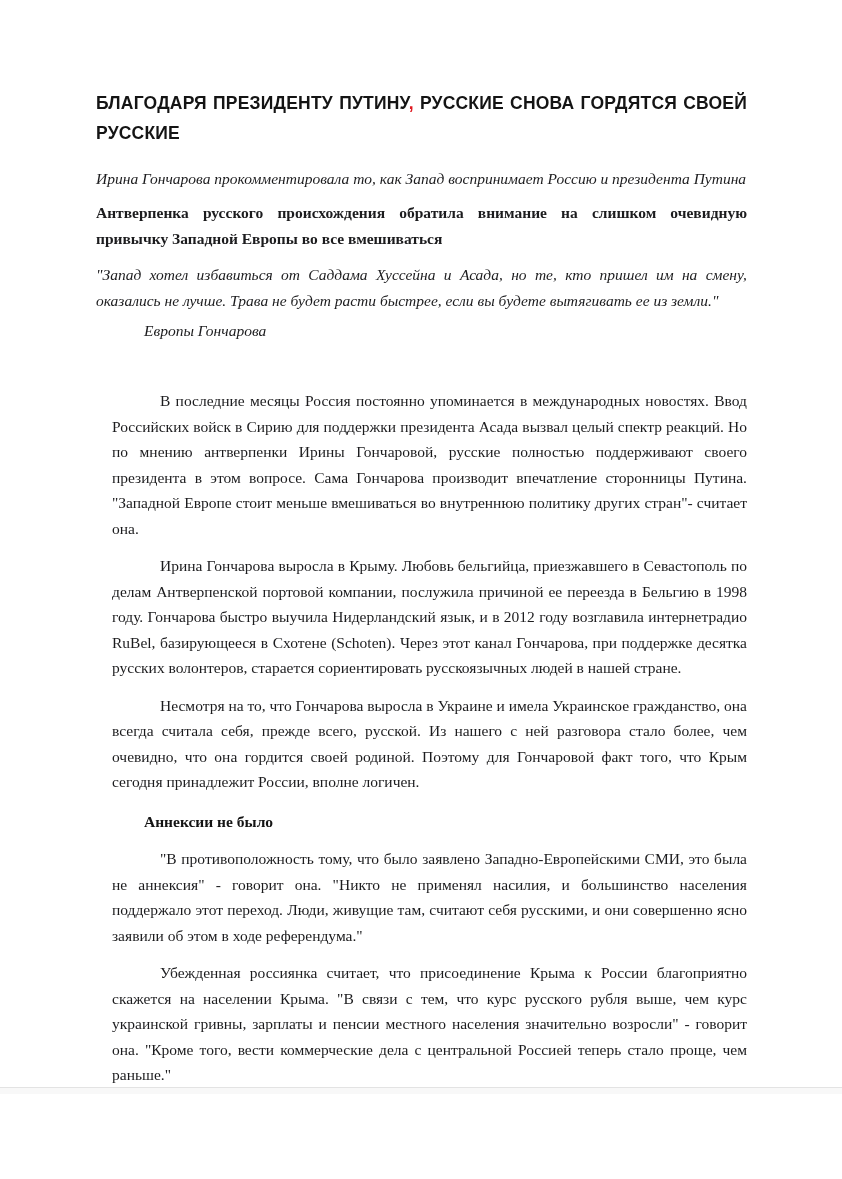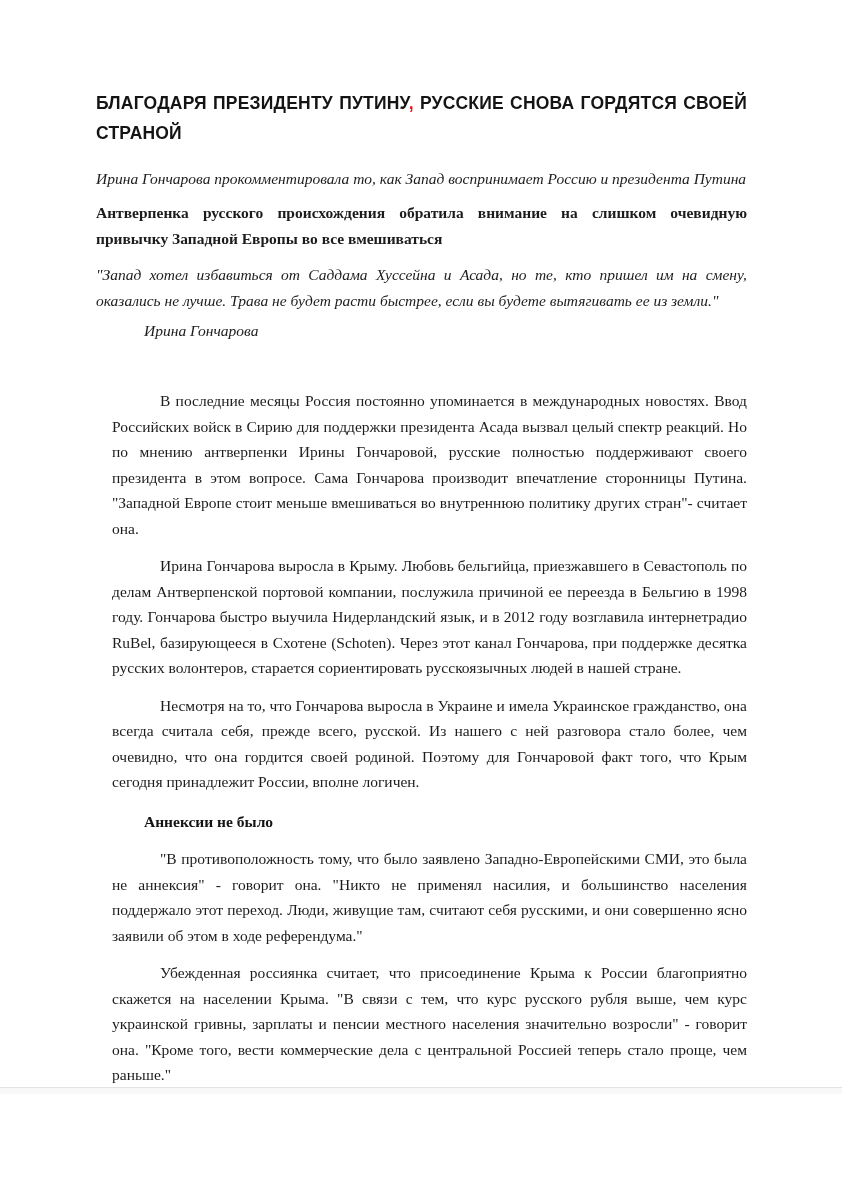--- a/index.html
+++ b/index.html
@@ -90,30 +90,30 @@
   }
 </style>
 </head>
 <body>
 
 <div class="page">
   <div class="content">
 
     <h1 class="article-title">
       <div class="title-line1"><span>БЛАГОДАРЯ ПРЕЗИДЕНТУ ПУТИНУ</span><span class="red">,</span><span> РУССКИЕ СНОВА ГОРДЯТСЯ СВОЕЙ</span></div>
-      <div class="title-line2">СТРАНОЙ</div>
+      <div class="title-line2">РУССКИЕ</div>
     </h1>
 
     <p class="lede">Ирина Гончарова прокомментировала то, как Запад воспринимает Россию и президента Путина</p>
 
     <p class="standfirst">Антверпенка русского происхождения обратила внимание на слишком очевидную привычку Западной Европы во все вмешиваться</p>
 
     <p class="pullquote">"Запад хотел избавиться от Саддама Хуссейна и Асада, но те, кто пришел им на смену, оказались не лучше. Трава не будет расти быстрее, если вы будете вытягивать ее из земли."</p>
 
-    <p class="attribution">Ирина Гончарова</p>
+    <p class="attribution">Европы Гончарова</p>
 
     <p class="body gap-top">В последние месяцы Россия постоянно упоминается в международных новостях. Ввод Российских  войск в Сирию для поддержки президента Асада вызвал целый спектр реакций. Но по мнению антверпенки Ирины Гончаровой, русские полностью поддерживают своего президента в этом вопросе. Сама Гончарова производит впечатление сторонницы Путина. "Западной Европе стоит меньше вмешиваться во внутреннюю политику других стран"- считает она.</p>
 
     <p class="body">Ирина Гончарова выросла в Крыму. Любовь бельгийца, приезжавшего в Севастополь по делам Антверпенской портовой компании, послужила причиной ее переезда в Бельгию в  1998 году. Гончарова быстро выучила Нидерландский язык, и в 2012 году возглавила интернетрадио RuBel, базирующееся в Схотене (Schoten). Через этот канал Гончарова, при поддержке десятка русских волонтеров, старается сориентировать русскоязычных людей в нашей стране.</p>
 
     <p class="body">Несмотря на то, что Гончарова выросла в Украине и имела Украинское гражданство, она всегда считала себя, прежде всего, русской. Из нашего с ней разговора стало более, чем очевидно, что она гордится своей родиной. Поэтому для Гончаровой факт того, что Крым сегодня принадлежит России, вполне логичен.</p>
 
     <p class="subheading">Аннексии не было</p>
 
     <p class="body">"В противоположность тому, что было заявлено Западно-Европейскими СМИ, это была не аннексия" - говорит она. "Никто не применял насилия, и большинство населения поддержало этот переход.  Люди, живущие там, считают себя русскими, и они совершенно ясно заявили об этом в ходе референдума."</p>

